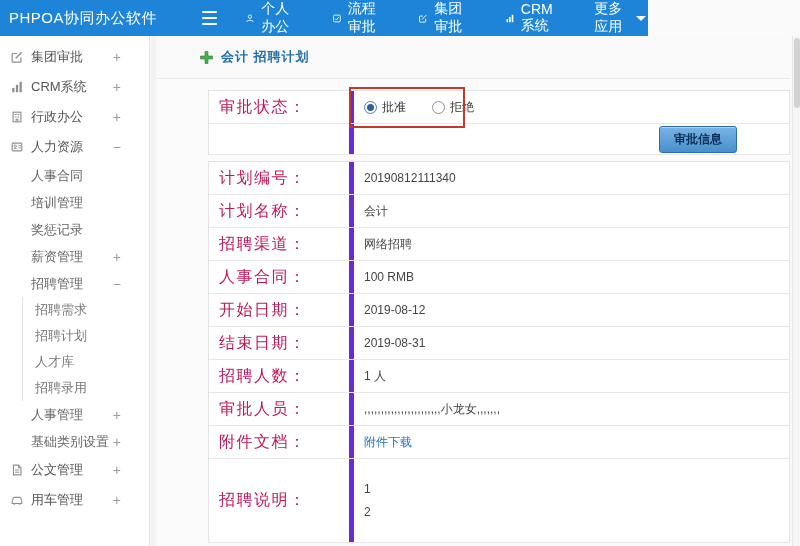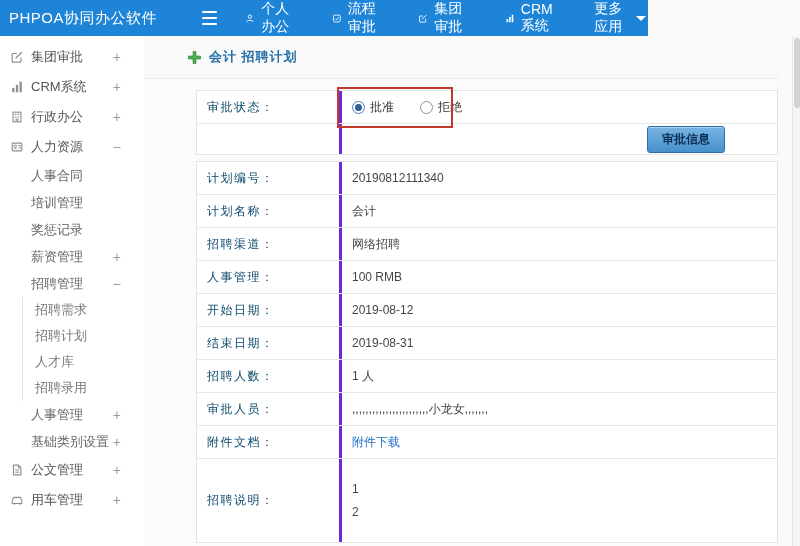--- a/index.html
+++ b/index.html
@@ -26,31 +26,31 @@
   .sb-item.lvl1 { height:27px; font-size:13px; color:#666; padding-left:31px; }
   .sb-item.lvl2 { height:26px; font-size:13px; color:#777; margin-left:22px; padding-left:12px; border-left:1px solid #e3e3e3; }
   .expander { position:absolute; right:28px; top:50%; transform:translateY(-50%); color:#9a9a9a; font-size:14px; line-height:1; }
 
   
   .gutter { position:absolute; top:36px; left:151px; width:7px; height:510px; background:#f3f3f3; border-right:1px solid #e6e6e6; }
   .vscroll { position:absolute; top:36px; right:0; width:8px; height:510px; background:#f5f5f5; border-left:1px solid #e6e6e6; }
   .vscroll .thumb { width:6px; margin:2px auto 0; height:70px; background:#d2d2d2; border-radius:3px; }
 
   
-  .main { position:absolute; top:36px; left:144px; width:634px; height:510px; background:#fbfbfb; }
+  .main { position:absolute; top:36px; left:156px; width:634px; height:510px; background:#fbfbfb; }
   .page-title-row { height:43px; display:flex; align-items:center; padding-left:44px; border-bottom:1px solid #e8e8e8; background:#f9f9f9; }
   .page-title-row h1 { font-size:13px; color:#2470a8; font-weight:bold; margin-left:8px; letter-spacing:1px; }
   .plus-icon { display:block; width:13px; height:13px; }
 
   .form-area { margin:11px 0 0 52px; }
   .tbl { background:#fff; border:1px solid #e3e3e3; border-bottom:none; position:relative; }
   .row { display:flex; border-bottom:1px solid #e7e7e7; align-items:stretch; }
   .cell { display:flex; align-items:center; }
-  .cell.label { width:145px; flex:0 0 145px; border-right:3px solid #6d28d9; padding-left:10px;
-                color:#0c4a6e; font-size:12px; letter-spacing:1.5px; }
+  .cell.label { width:145px; flex:0 0 145px; border-right:5px solid #6d28d9; padding-left:10px;
+                color:#be185d; font-size:16px; letter-spacing:1.5px; }
   .cell.value { flex:1; padding-left:10px; color:#444; font-size:12px; }
   .row.std { height:33px; }
   .row.btn-row { height:31px; }
   .btn-cell { justify-content:flex-end; padding-right:52px; }
   .row.tall { height:84px; }
   .row.tall .cell.value { flex-direction:column; align-items:flex-start; justify-content:center; gap:9px; }
 
   .approve-btn { font-family:inherit; font-size:12px; font-weight:bold; color:#0a2f52;
                  background:linear-gradient(#79b4e4,#4690cd); border:1px solid #2f6da8;
                  border-radius:3px; padding:4px 14px; cursor:pointer; box-shadow:inset 0 1px 0 rgba(255,255,255,.4); }
@@ -261,21 +261,21 @@
       </div>
       <div class="row std">
         <div class="cell label">计划名称：</div>
         <div class="cell value">会计</div>
       </div>
       <div class="row std">
         <div class="cell label">招聘渠道：</div>
         <div class="cell value">网络招聘</div>
       </div>
       <div class="row std">
-        <div class="cell label">人事管理：</div>
+        <div class="cell label">人事合同：</div>
         <div class="cell value">100 RMB</div>
       </div>
       <div class="row std">
         <div class="cell label">开始日期：</div>
         <div class="cell value">2019-08-12</div>
       </div>
       <div class="row std">
         <div class="cell label">结束日期：</div>
         <div class="cell value">2019-08-31</div>
       </div>

